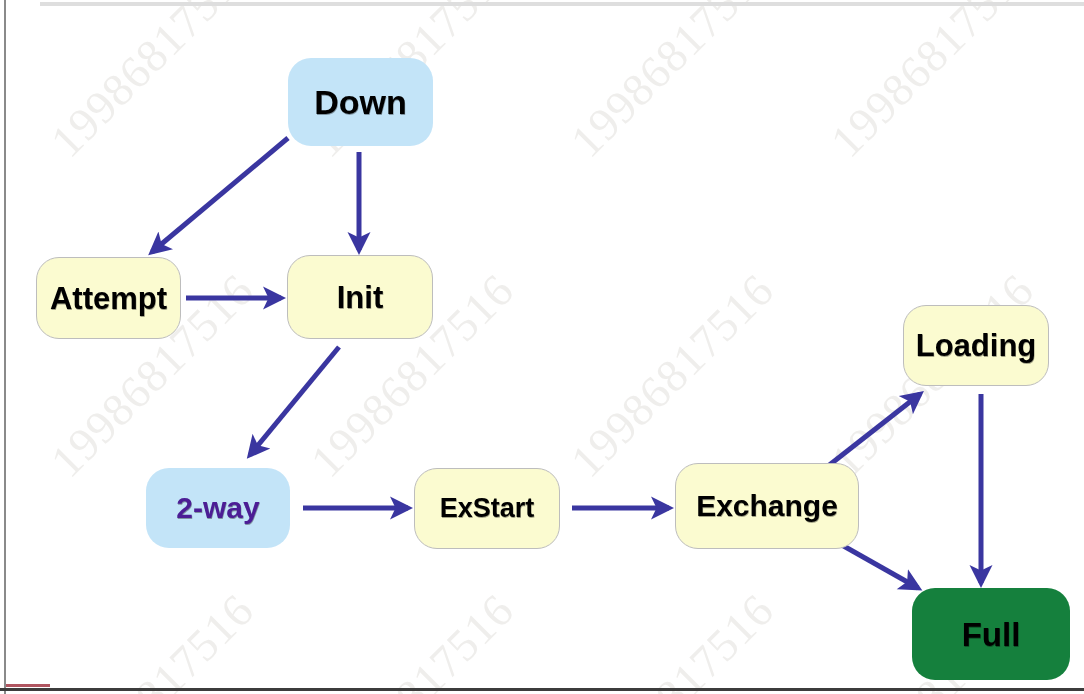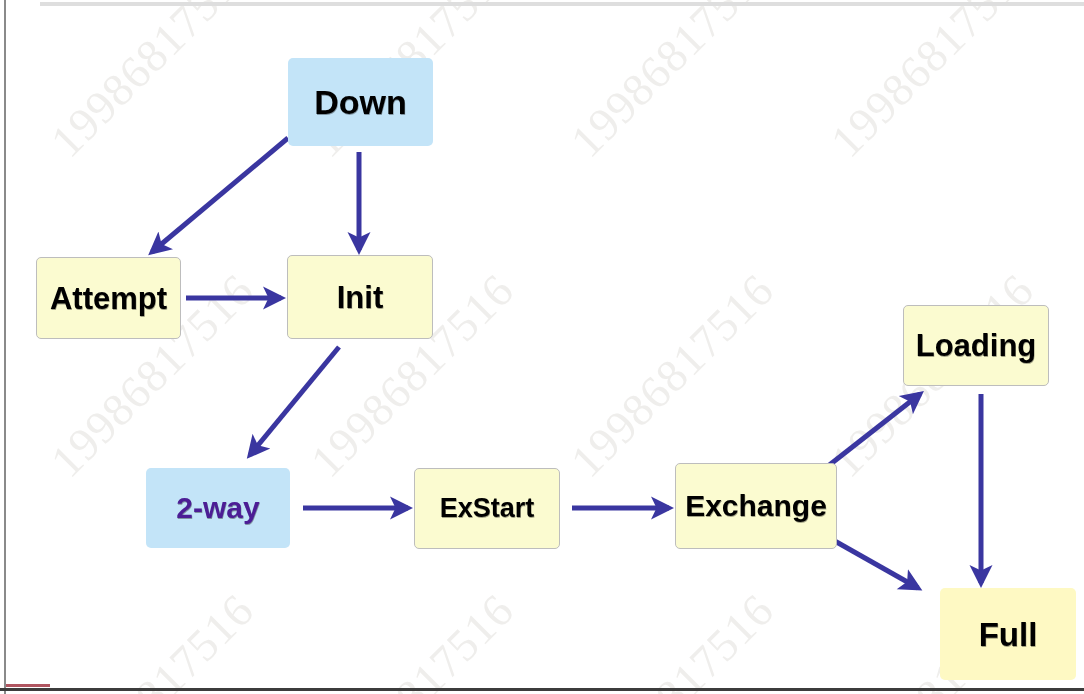--- a/index.html
+++ b/index.html
@@ -63,21 +63,21 @@
   .arrows {
     position: absolute;
     left: 0; top: 0;
     width: 1084px; height: 694px;
     pointer-events: none;
   }
 
   
   .node {
     position: absolute;
-    border-radius: 5px;
+    border-radius: 23px;
     display: flex;
     align-items: center;
     justify-content: center;
     box-sizing: border-box;
     font-weight: bold;
     color: #000000;
     letter-spacing: 0px;
   }
   .node-yellow {
     background: #fbfbd0;
@@ -155,27 +155,27 @@
       </div>
       <div class="node node-yellow" style="left: 287px; top: 255px; width: 146px; height: 84px; background: rgb(251, 251, 208); border-color: rgb(189, 189, 189);">
         <span class="node-label" style="font-size: 31px; color: rgb(0, 0, 0);">Init</span>
       </div>
       <div class="node node-blue" style="left: 146px; top: 468px; width: 144px; height: 80px; background: rgb(195, 228, 248);">
         <span class="node-label" style="font-size: 30px; color: #4c1d95;">2-way</span>
       </div>
       <div class="node node-yellow" style="left: 414px; top: 468px; width: 146px; height: 81px; background: rgb(251, 251, 208); border-color: rgb(189, 189, 189);">
         <span class="node-label" style="font-size: 27px; color: rgb(0, 0, 0);">ExStart</span>
       </div>
-      <div class="node node-yellow" style="left: 675px; top: 463px; width: 162px; height: 86px; background: rgb(251, 251, 208); border-color: rgb(189, 189, 189);">
+      <div class="node node-yellow" style="left: 675px; top: 463px; width: 184px; height: 86px; background: rgb(251, 251, 208); border-color: rgb(189, 189, 189);">
         <span class="node-label" style="font-size: 30px; color: rgb(0, 0, 0);">Exchange</span>
       </div>
       <div class="node node-yellow" style="left: 903px; top: 305px; width: 146px; height: 81px; background: rgb(251, 251, 208); border-color: rgb(189, 189, 189);">
         <span class="node-label" style="font-size: 31px; color: rgb(0, 0, 0);">Loading</span>
       </div>
-      <div class="node node-blue" style="left: 912px; top: 588px; width: 136px; height: 92px; background: #fef9c3; margin-left: 28px;">
+      <div class="node node-blue" style="left: 912px; top: 588px; width: 158px; height: 92px; background: #15803d;">
         <span class="node-label" style="font-size: 33px; color: rgb(0, 0, 0);">Full</span>
       </div>
     </div>
 
   <div class="edge-left"></div>
   <div class="edge-top"></div>
   <div class="edge-bottom"></div>
   <div class="edge-bottom-accent"></div>
 
 

